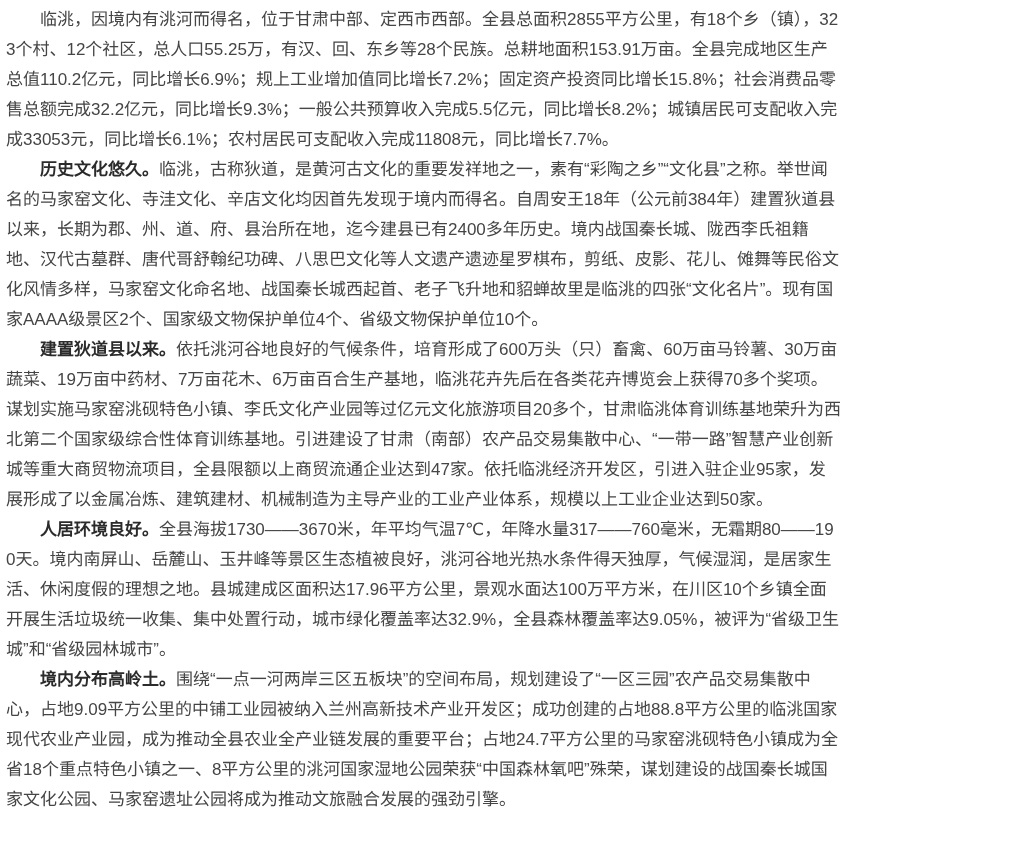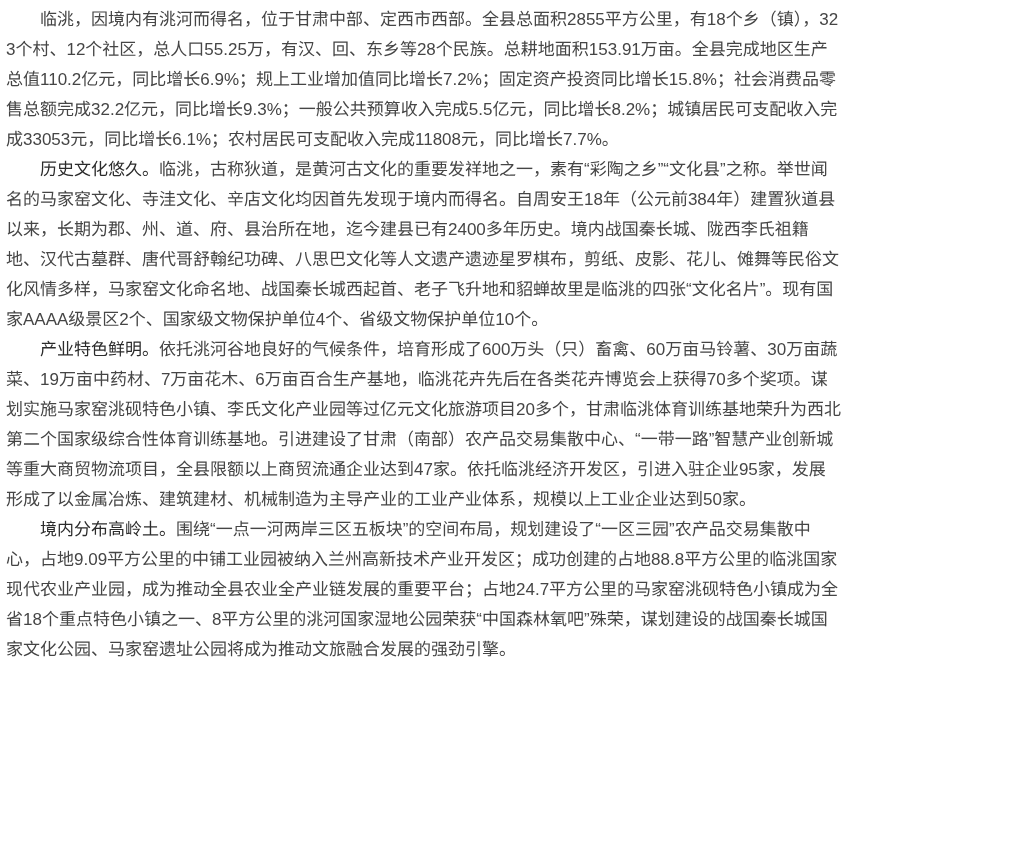--- a/index.html
+++ b/index.html
@@ -19,35 +19,36 @@
     margin: 0;
     padding: 0;
     text-indent: 2em;
     font-size: 17px;
     line-height: 30px;
     color: var(--body-color, #454545);
     text-align: left;
     word-break: break-all;
   }
   .article p.para strong.para-heading {
-    font-weight: normal;
+    font-weight: bold;
     color: var(--heading-color, #2b2b2b);
   }
 </style>
 </head>
 <body>
 
 <div class="page">
   <div class="article">
 
     <p class="para"><span>临洮，因境内有洮河而得名，位于甘肃中部、定西市西部。全县总面积2855平方公里，有18个乡（镇），323个村、12个社区，总人口55.25万，有汉、回、东乡等28个民族。总耕地面积153.91万亩。全县完成地区生产总值110.2亿元，同比增长6.9%；规上工业增加值同比增长7.2%；固定资产投资同比增长15.8%；社会消费品零售总额完成32.2亿元，同比增长9.3%；一般公共预算收入完成5.5亿元，同比增长8.2%；城镇居民可支配收入完成33053元，同比增长6.1%；农村居民可支配收入完成11808元，同比增长7.7%。</span></p>
 
     <p class="para"><strong class="para-heading">历史文化悠久。</strong><span>临洮，古称狄道，是黄河古文化的重要发祥地之一，素有“彩陶之乡”“文化县”之称。举世闻名的马家窑文化、寺洼文化、辛店文化均因首先发现于境内而得名。自周安王18年（公元前384年）建置狄道县以来，长期为郡、州、道、府、县治所在地，迄今建县已有2400多年历史。境内战国秦长城、陇西李氏祖籍地、汉代古墓群、唐代哥舒翰纪功碑、八思巴文化等人文遗产遗迹星罗棋布，剪纸、皮影、花儿、傩舞等民俗文化风情多样，马家窑文化命名地、战国秦长城西起首、老子飞升地和貂蝉故里是临洮的四张“文化名片”。现有国家AAAA级景区2个、国家级文物保护单位4个、省级文物保护单位10个。</span></p>
 
 
 
-    <p class="para"><strong class="para-heading">产业特色鲜明。</strong><span>依托洮河谷地良好的气候条件，培育形成了600万头（只）畜禽、60万亩马铃薯、30万亩蔬菜、19万亩中药材、7万亩花木、6万亩百合生产基地，临洮花卉先后在各类花卉博览会上获得70多个奖项。谋划实施马家窑洮砚特色小镇、李氏文化产业园等过亿元文化旅游项目20多个，甘肃临洮体育训练基地荣升为西北第二个国家级综合性体育训练基地。引进建设了甘肃（南部）农产品交易集散中心、“一带一路”智慧产业创新城等重大商贸物流项目，全县限额以上商贸流通企业达到47家。依托临洮经济开发区，引进入驻企业95家，发展形成了以金属冶炼、建筑建材、机械制造为主导产业的工业产业体系，规模以上工业企业达到50家。</span></p>
+    <p class="para"><strong class="para-heading">建置狄道县以来。</strong><span>依托洮河谷地良好的气候条件，培育形成了600万头（只）畜禽、60万亩马铃薯、30万亩蔬菜、19万亩中药材、7万亩花木、6万亩百合生产基地，临洮花卉先后在各类花卉博览会上获得70多个奖项。谋划实施马家窑洮砚特色小镇、李氏文化产业园等过亿元文化旅游项目20多个，甘肃临洮体育训练基地荣升为西北第二个国家级综合性体育训练基地。引进建设了甘肃（南部）农产品交易集散中心、“一带一路”智慧产业创新城等重大商贸物流项目，全县限额以上商贸流通企业达到47家。依托临洮经济开发区，引进入驻企业95家，发展形成了以金属冶炼、建筑建材、机械制造为主导产业的工业产业体系，规模以上工业企业达到50家。</span></p>
 
+    <p class="para"><strong class="para-heading">人居环境良好。</strong><span>全县海拔1730——3670米，年平均气温7℃，年降水量317——760毫米，无霜期80——190天。境内南屏山、岳麓山、玉井峰等景区生态植被良好，洮河谷地光热水条件得天独厚，气候湿润，是居家生活、休闲度假的理想之地。县城建成区面积达17.96平方公里，景观水面达100万平方米，在川区10个乡镇全面开展生活垃圾统一收集、集中处置行动，城市绿化覆盖率达32.9%，全县森林覆盖率达9.05%，被评为“省级卫生城”和“省级园林城市”。</span></p>
 
     <p class="para"><strong class="para-heading">境内分布高岭土。</strong><span>围绕“一点一河两岸三区五板块”的空间布局，规划建设了“一区三园”农产品交易集散中心，占地9.09平方公里的中铺工业园被纳入兰州高新技术产业开发区；成功创建的占地88.8平方公里的临洮国家现代农业产业园，成为推动全县农业全产业链发展的重要平台；占地24.7平方公里的马家窑洮砚特色小镇成为全省18个重点特色小镇之一、8平方公里的洮河国家湿地公园荣获“中国森林氧吧”殊荣，谋划建设的战国秦长城国家文化公园、马家窑遗址公园将成为推动文旅融合发展的强劲引擎。</span></p>
 
   </div>
 </div>
 
 </body></html>

